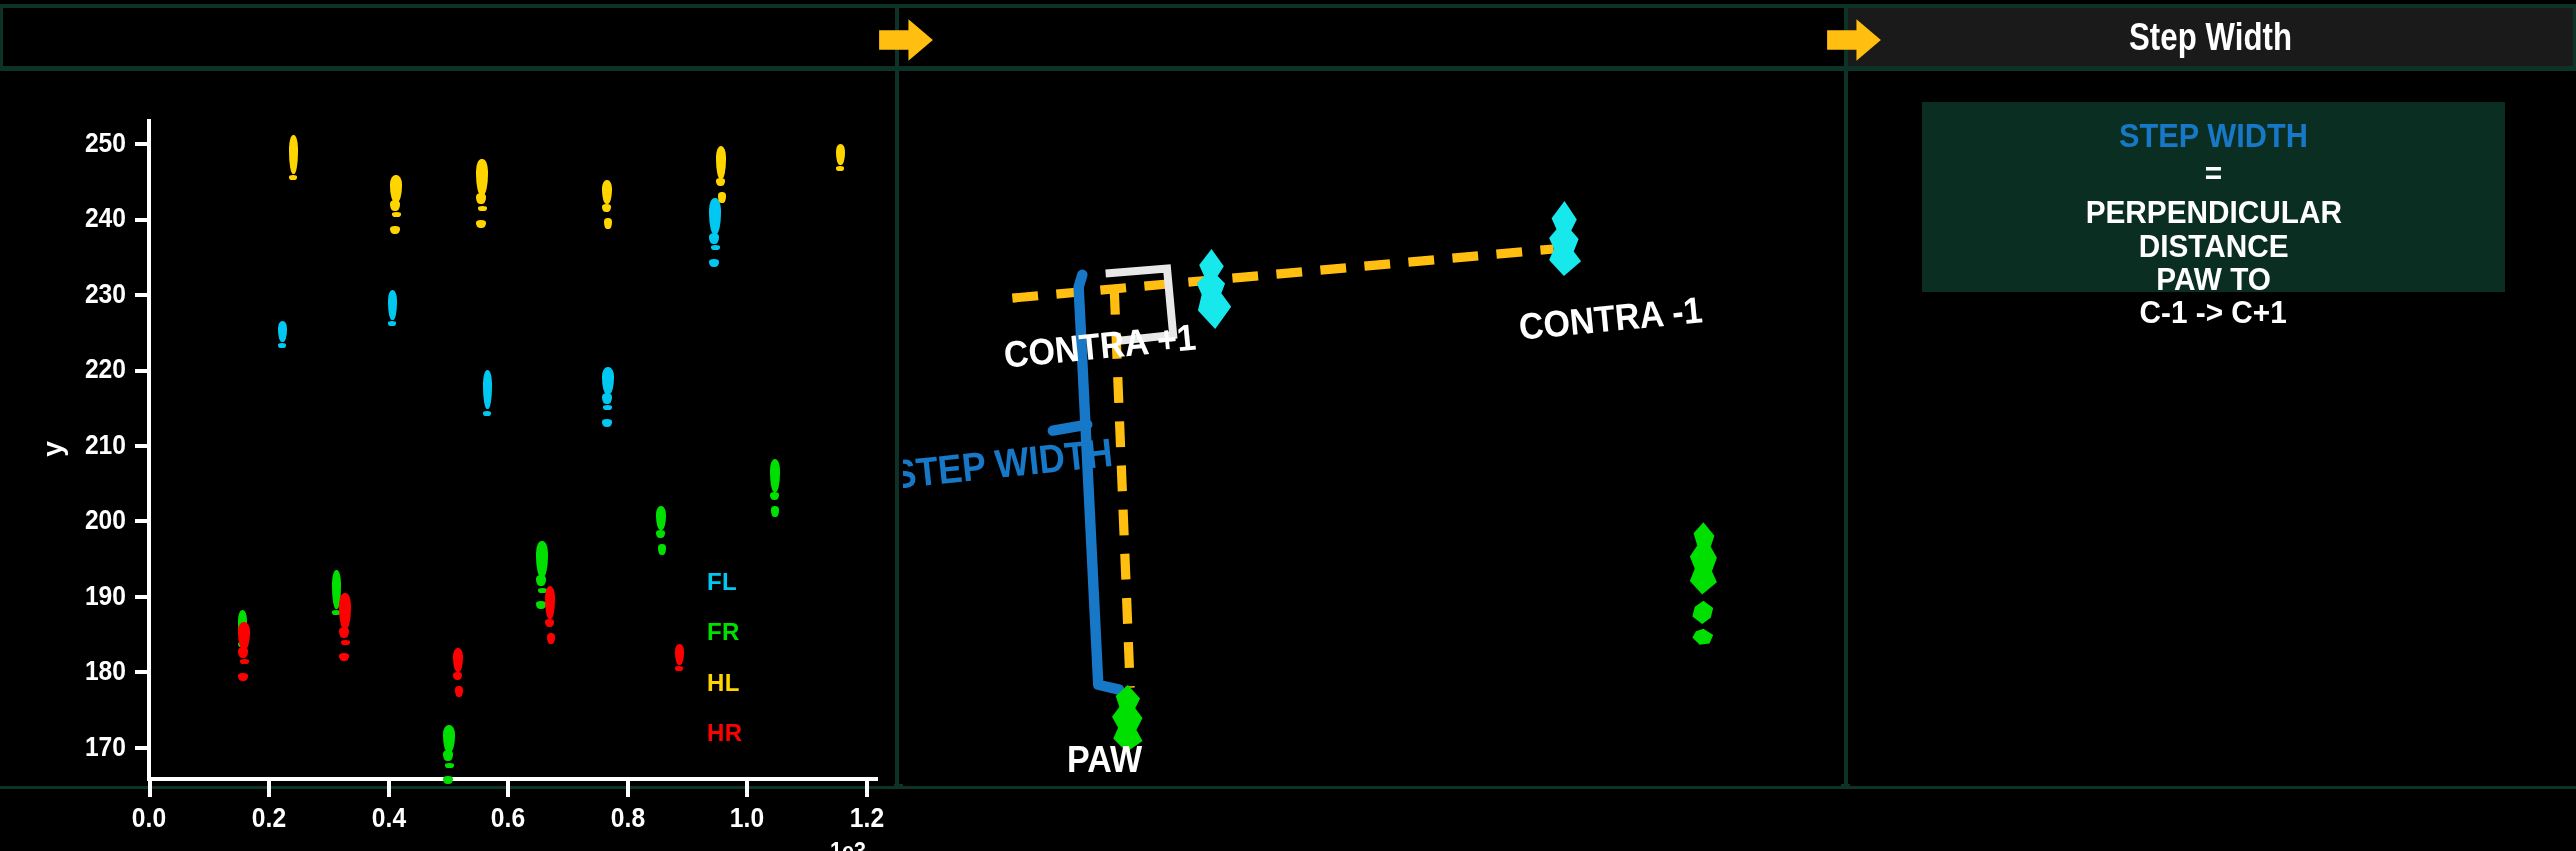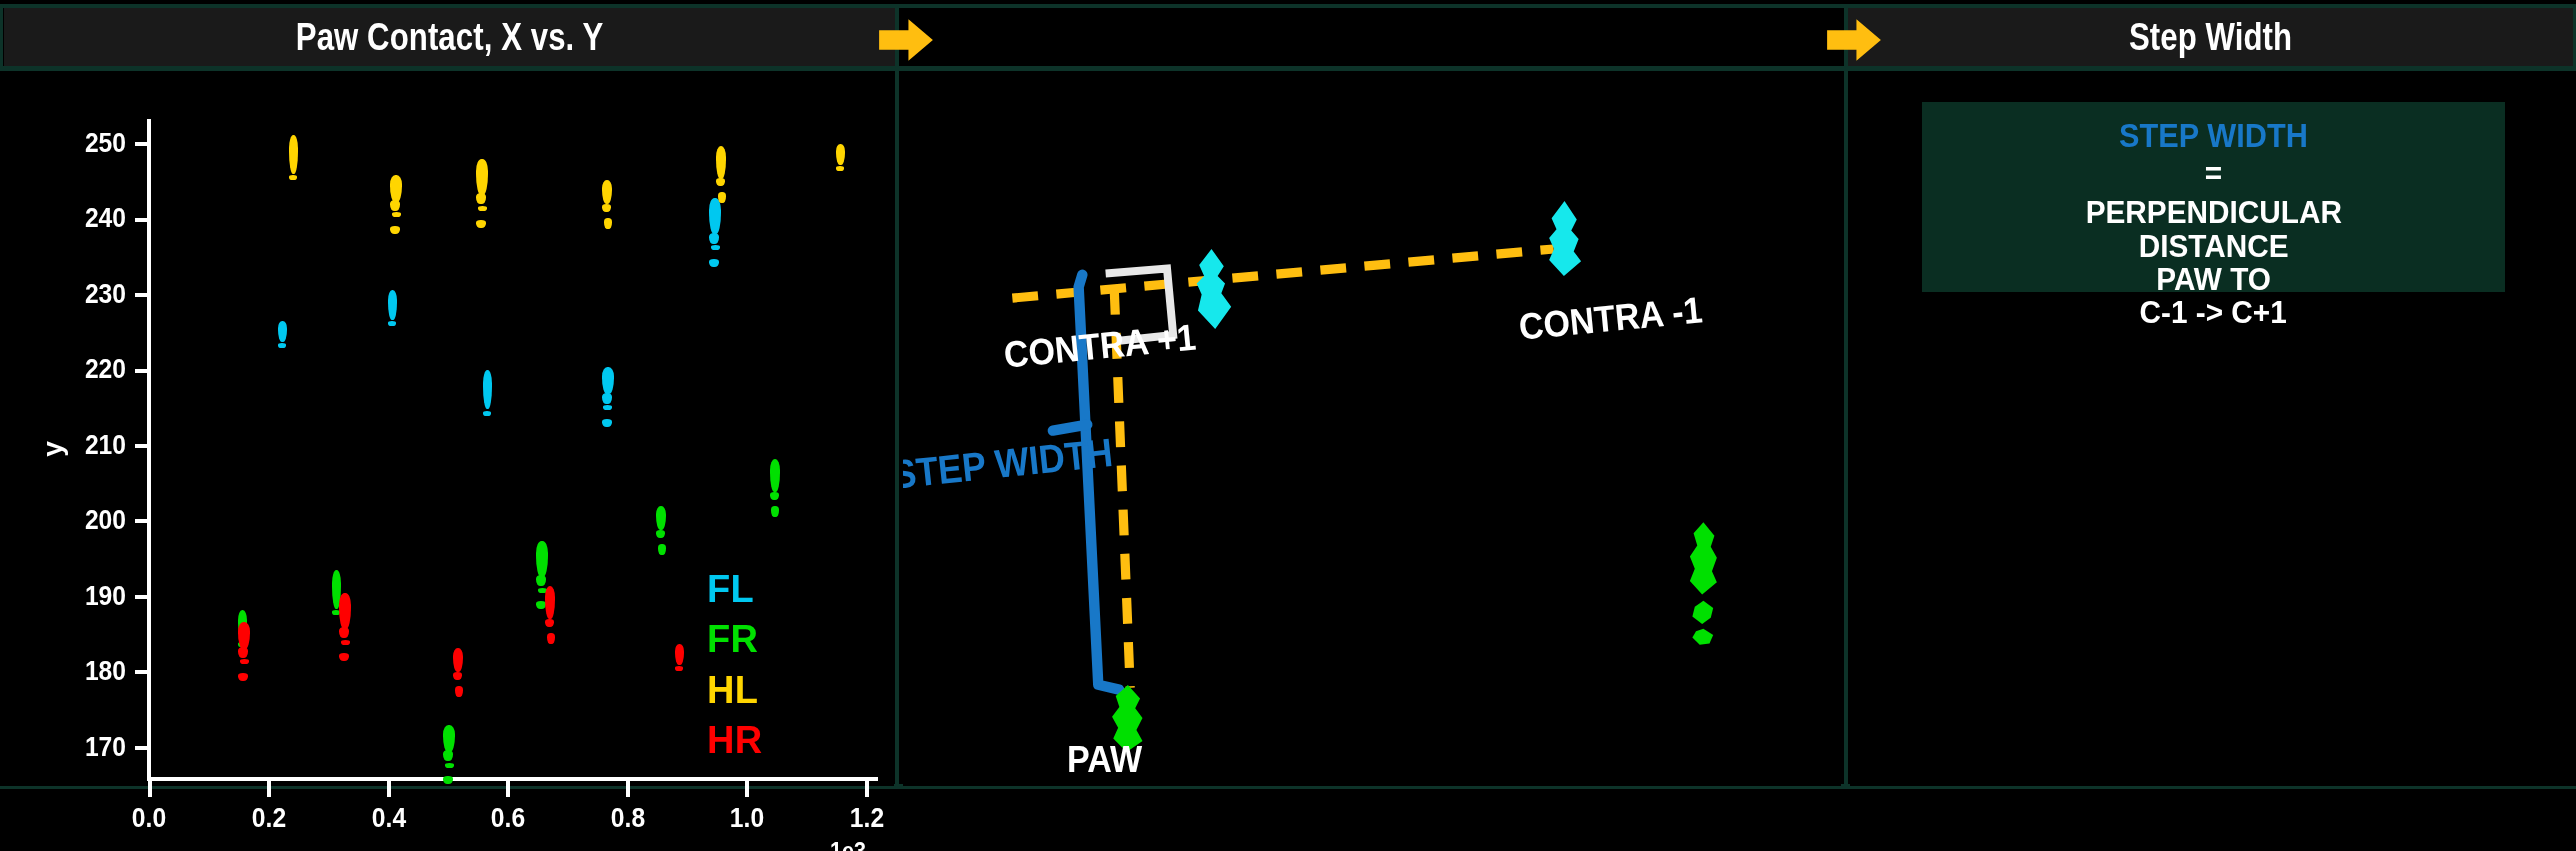--- a/index.html
+++ b/index.html
@@ -26,21 +26,21 @@
            font-family:"Liberation Sans",sans-serif;white-space:nowrap;transform:scaleX(.88);transform-origin:center;}
   #ylabel{position:absolute;color:#fff;font-size:28px;font-weight:bold;
           transform:rotate(-90deg);transform-origin:center;font-family:"Liberation Sans",sans-serif;}
   #xlabel{position:absolute;color:#fff;font-size:28px;font-weight:bold;
           font-family:"Liberation Sans",sans-serif;}
   #xoffset{position:absolute;color:#fff;font-size:24.5px;font-weight:bold;
            font-family:"Liberation Sans",sans-serif;transform:scaleX(.88);transform-origin:left center;}
 
   .pt{position:absolute;border-radius:46% 46% 42% 42% / 34% 34% 58% 58%;}
 
-  .legitem{position:absolute;font-size:38px;font-weight:bold;font-family:"Liberation Sans",sans-serif;
+  .legitem{position:absolute;font-size:24px;font-weight:bold;font-family:"Liberation Sans",sans-serif;
            letter-spacing:0.3px;}
 
   
   #diagwrap{position:absolute;left:903px;top:71px;width:938px;height:715px;background:#000;overflow:hidden;}
   .blob{position:absolute;}
   .diaglabel{position:absolute;color:#fff;font-weight:bold;font-family:"Liberation Sans",sans-serif;
              white-space:nowrap;}
 
   
   #rightwrap{position:absolute;left:1850px;top:71px;width:726px;height:715px;background:#000;}
@@ -58,23 +58,20 @@
 <div id="stage">
 
   <div class="panel-border" style="left:0;top:3.7px;width:2576px;height:4.3px;"></div>
   <div class="panel-border" style="left:0;top:66px;width:2576px;height:4.9px;"></div>
   <div class="panel-border" style="left:0;top:784px;width:2576px;height:4.9px;"></div>
   <div class="panel-border" style="left:895px;top:3.7px;width:4.3px;height:785px;"></div>
   <div class="panel-border" style="left:1844px;top:3.7px;width:4.3px;height:785px;"></div>
   <div class="panel-border" style="left:0;top:3.7px;width:3.1px;height:785px;"></div>
   <div class="panel-border" style="left:2573px;top:3.7px;width:3.1px;height:785px;"></div>
 
-  <div class="hdr" style="left:4.3px;top:8px;width:891px;height:58px;">
-    <span class="hdr-txt">Paw Contact, X vs. Y</span>
-  </div>
 
 
   <div class="hdr" style="left:1848px;top:8px;width:725px;height:58px;">
     <span class="hdr-txt">Step Width</span>
   </div>
 
   <div class="arrow" style="left:879px;top:18px;">
     <svg viewBox="0 0 88 72" width="54" height="44">
       <polygon points="0,20 48,20 48,2 88,36 48,70 48,52 0,52" fill="#ffbe10"></polygon>
     </svg>

